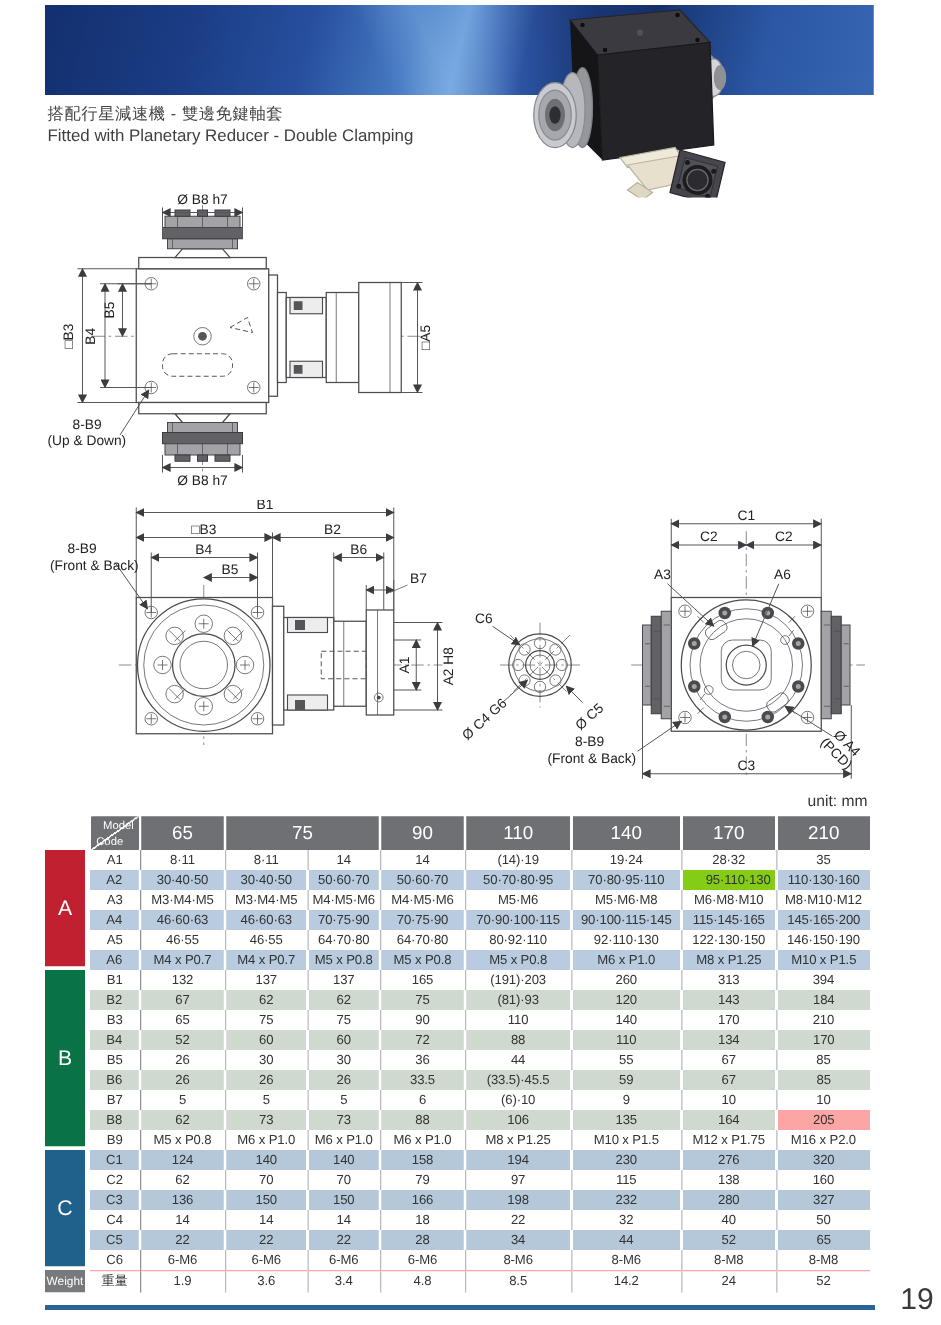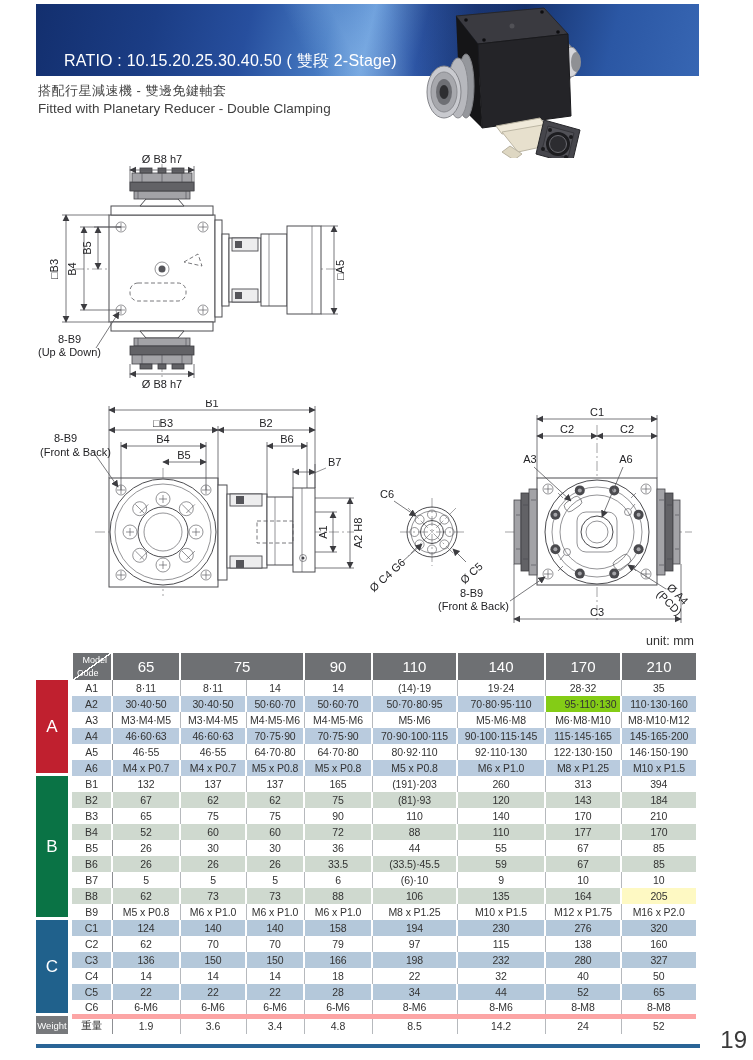--- a/index.html
+++ b/index.html
@@ -46,31 +46,30 @@
   th.corner .c{position:absolute;bottom:2px;left:4px;font-size:9px;color:#fff;font-weight:400;}
   th.colhead{background:#6e7073;color:#fff;font-size:15px;font-weight:400;border-left:2px solid #fff;}
   td.sec{position:relative;background:#fff;}
   .sec-fill{position:absolute;left:0;top:0;right:4px;bottom:3px;display:flex;align-items:center;justify-content:center;
     color:#fff;font-size:17px;}
   .sec-fill.weight{font-size:9.5px;bottom:0;}
   td.code{font-size:10.5px;color:#333;border-right:1px solid #8d8f93;}
   td.v{font-size:10.5px;color:#333;letter-spacing:-0.1px;}
   td.v.pl{border-left:1px solid #b6b9bd;}
   td.v.sh{border-left:2px solid #fff;}
-  tr.wr td.code,tr.wr td.v{border-top:5px solid #fca5a5;}
+  tr.wr td.code,tr.wr td.v{border-top:1px solid #fca5a5;}
   .pageno{position:absolute;right:6px;top:1026px;font-size:24px;color:#3a3a3a;}
   .bottom-rule{position:absolute;left:36px;top:1044px;width:664px;height:4px;background:#2a6496;}
 </style>
 </head>
 <body>
 
 <div class="page">
 
   <div class="banner">
-    <div class="banner-ratio">RATIO : 10.15.20.25.30.40.50 ( 雙段 2-Stage)</div>
   </div>
 
   <svg class="product" width="205" height="158" viewBox="0 0 205 158">
     <g>
       <ellipse cx="172" cy="62" rx="11" ry="20" fill="#b4b5ba" stroke="#7e7f84"></ellipse>
       <ellipse cx="179" cy="62" rx="8" ry="15" fill="#d6d6da" stroke="#8e8f94"></ellipse>
       <ellipse cx="184" cy="62" rx="5" ry="10" fill="#8f9094"></ellipse>
       <polygon points="64,16 152,8 176,34 86,44" fill="#3a3a40" stroke="#26262a"></polygon>
       <polygon points="64,16 86,44 90,128 68,106" fill="#151517"></polygon>
       <polygon points="86,44 176,34 179,116 90,128" fill="#242428" stroke="#1a1a1d"></polygon>
@@ -526,21 +525,21 @@
             <td class="v pl">210</td>
           </tr>
           <tr class="r">
             <td class="code" style="background: rgb(207, 217, 207);">B4</td>
             <td class="v sh" style="background: rgb(207, 217, 207);">52</td>
             <td class="v sh" style="background: rgb(207, 217, 207);">60</td>
             <td class="v sh" style="background: rgb(207, 217, 207);">60</td>
             <td class="v sh" style="background: rgb(207, 217, 207);">72</td>
             <td class="v sh" style="background: rgb(207, 217, 207);">88</td>
             <td class="v sh" style="background: rgb(207, 217, 207);">110</td>
-            <td class="v sh" style="background: rgb(207, 217, 207);">177</td>
+            <td class="v sh" style="background: rgb(207, 217, 207);">134</td>
             <td class="v sh" style="background: rgb(207, 217, 207);">170</td>
           </tr>
           <tr class="r">
             <td class="code">B5</td>
             <td class="v pl">26</td>
             <td class="v pl">30</td>
             <td class="v pl">30</td>
             <td class="v pl">36</td>
             <td class="v pl">44</td>
             <td class="v pl">55</td>
@@ -571,21 +570,21 @@
           </tr>
           <tr class="r">
             <td class="code" style="background: rgb(207, 217, 207);">B8</td>
             <td class="v sh" style="background: rgb(207, 217, 207);">62</td>
             <td class="v sh" style="background: rgb(207, 217, 207);">73</td>
             <td class="v sh" style="background: rgb(207, 217, 207);">73</td>
             <td class="v sh" style="background: rgb(207, 217, 207);">88</td>
             <td class="v sh" style="background: rgb(207, 217, 207);">106</td>
             <td class="v sh" style="background: rgb(207, 217, 207);">135</td>
             <td class="v sh" style="background: rgb(207, 217, 207);">164</td>
-            <td class="v sh" style="background: #fef9c3;">205</td>
+            <td class="v sh" style="background: #fca5a5;">205</td>
           </tr>
           <tr class="r">
             <td class="code">B9</td>
             <td class="v pl">M5 x P0.8</td>
             <td class="v pl">M6 x P1.0</td>
             <td class="v pl">M6 x P1.0</td>
             <td class="v pl">M6 x P1.0</td>
             <td class="v pl">M8 x P1.25</td>
             <td class="v pl">M10 x P1.5</td>
             <td class="v pl">M12 x P1.75</td>

